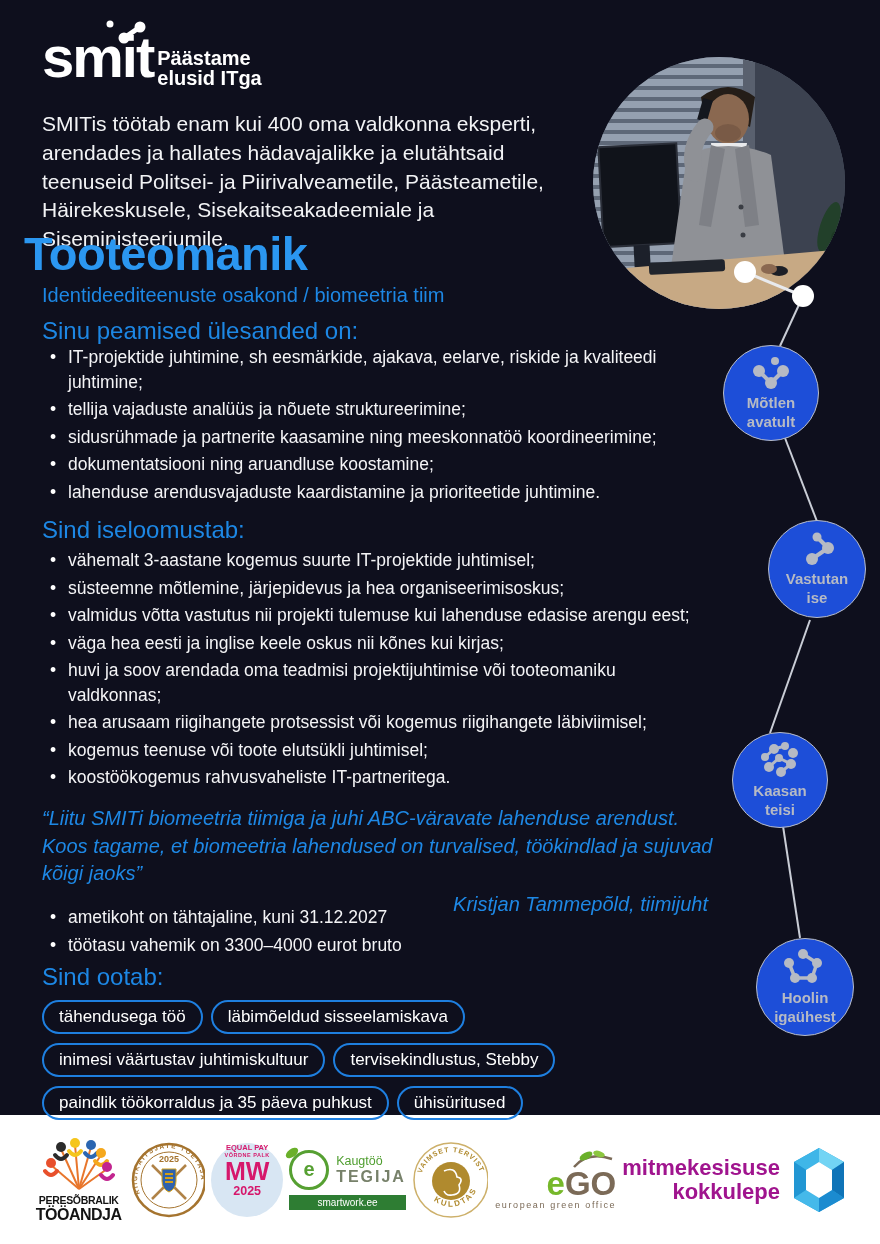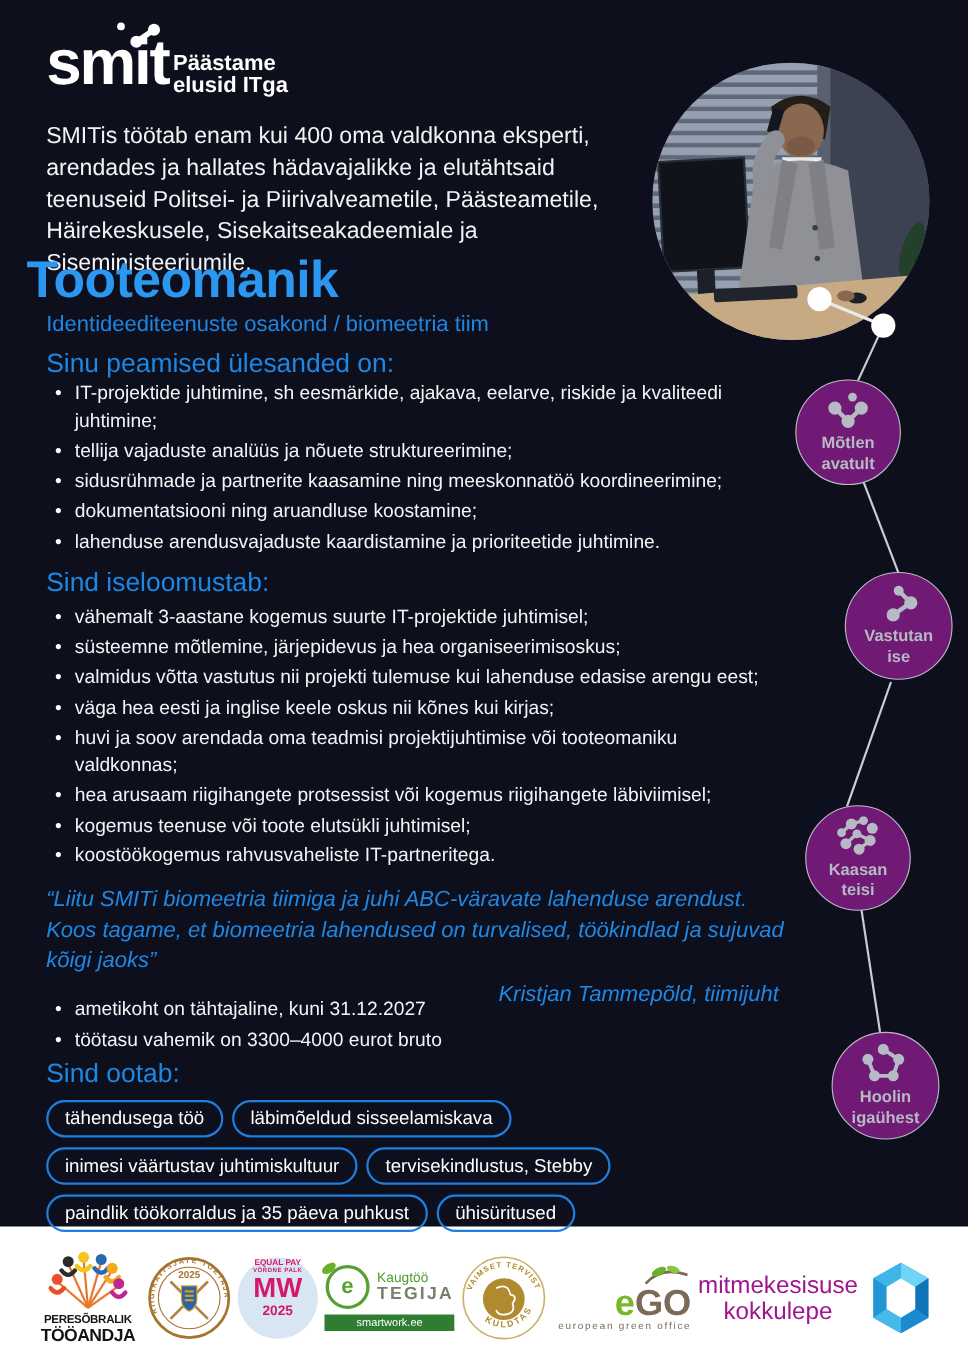--- a/index.html
+++ b/index.html
@@ -35,21 +35,21 @@
 
   .quote{position:absolute;left:42px;top:805px;width:672px;font-size:20px;font-style:italic;
          color:#1e88e5;line-height:1.38;}
   .quote-attr{margin-top:3px;text-align:right;padding-right:6px;}
 
   .pills{position:absolute;left:42px;top:1000px;width:690px;display:flex;flex-wrap:wrap;gap:9px 8px;z-index:2;}
   .pill{border:2.5px solid #1e7fe0;border-radius:19px;padding:5px 15px;font-size:17px;color:#fff;white-space:nowrap;}
 
   
   .rail{position:absolute;left:700px;top:250px;z-index:2;pointer-events:none;}
-  .vbadge{position:absolute;z-index:3;border:1.5px solid #b9bdc7;border-radius:50%;background:#701a75;
+  .vbadge{position:absolute;z-index:3;border:1.5px solid #b9bdc7;border-radius:50%;background:#1d4ed8;
           display:flex;flex-direction:column;align-items:center;justify-content:center;
           color:#b6bac4;font-weight:bold;font-size:15px;line-height:19px;text-align:center;}
   .vbadge svg{margin-bottom:3px;}
   .vb1{left:723px;top:345px;width:94px;height:94px;}
   .vb2{left:768px;top:520px;width:96px;height:96px;justify-content:center;}
   .vb3{left:732px;top:732px;width:94px;height:94px;}
   .vb4{left:756px;top:938px;width:96px;height:96px;}
 
   
   .footer{position:absolute;left:0;top:1115px;width:880px;height:129px;background:#fff;
@@ -74,21 +74,21 @@
   .kt-name{display:flex;flex-direction:column;}
   .kt-name .k1{font-size:12.5px;color:#4f9e2f;}
   .kt-name .k2{font-size:16px;font-weight:bold;color:#77816a;letter-spacing:2px;}
   .kt-banner{margin-top:5px;width:100%;background:#2e7d33;color:#fff;font-size:10px;text-align:center;padding:2px 0;}
   .lg-ego{width:126px;display:flex;flex-direction:column;align-items:flex-end;}
   .ego-word{font-size:33px;font-weight:bold;line-height:30px;}
   .ego-e{color:#76b82a;}
   .ego-go{color:#7b6a57;}
   .ego-sub{font-size:9px;letter-spacing:1.6px;color:#7b6a57;margin-top:1px;white-space:nowrap;}
   .lg-diversity{display:flex;flex-direction:row;align-items:center;gap:10px;}
-  .div-text{text-align:center;color:#a0148e;font-weight:normal;font-size:22px;line-height:24px;}
+  .div-text{text-align:right;color:#a0148e;font-weight:bold;font-size:22px;line-height:24px;}
 </style>
 </head>
 <body>
 
 <div class="page">
 
   <div class="logo">
     <div class="logo-word">
       <span>smit</span>
       <svg class="logo-dots" width="70" height="44">

